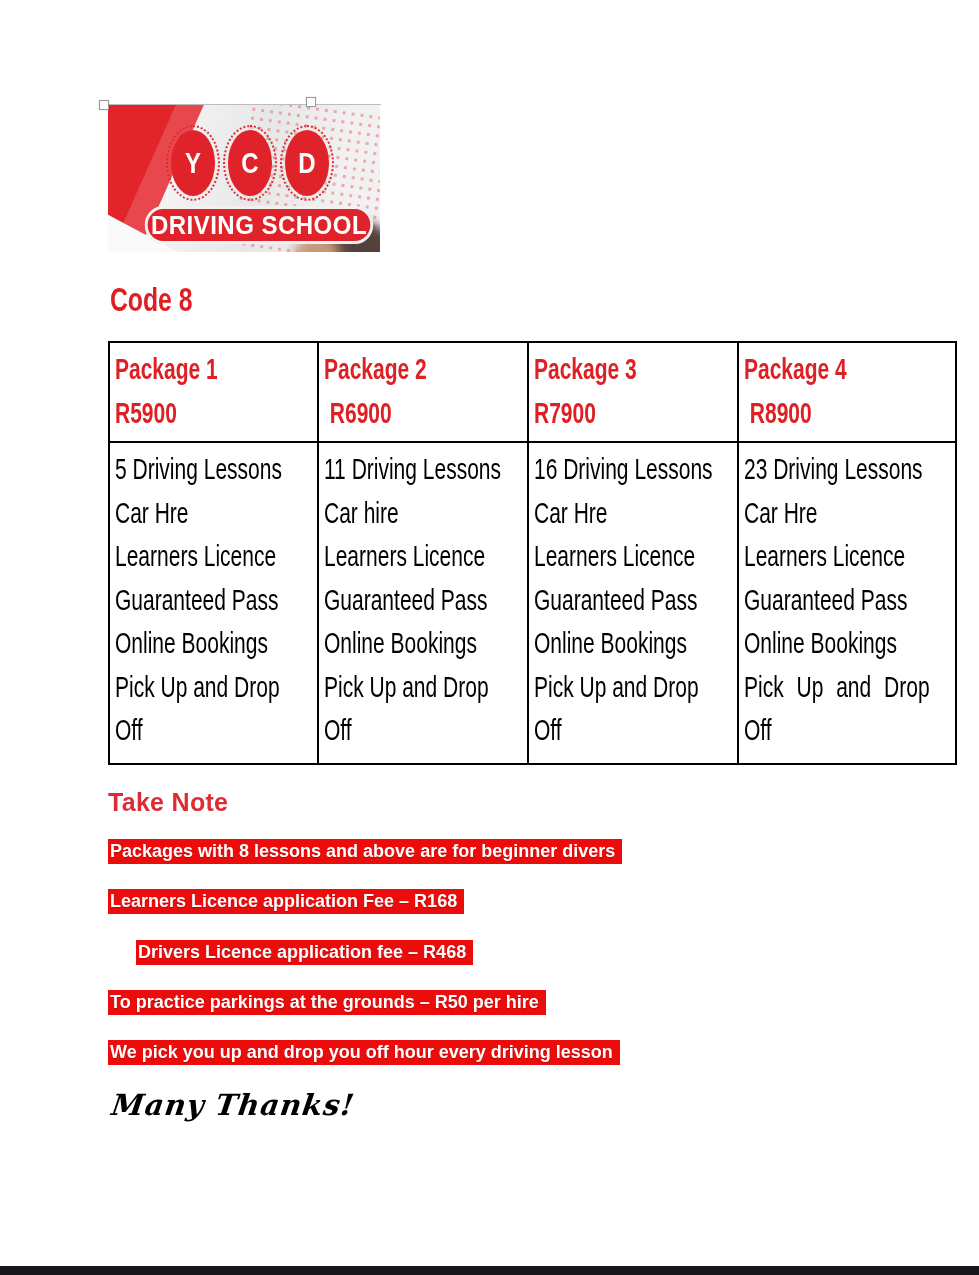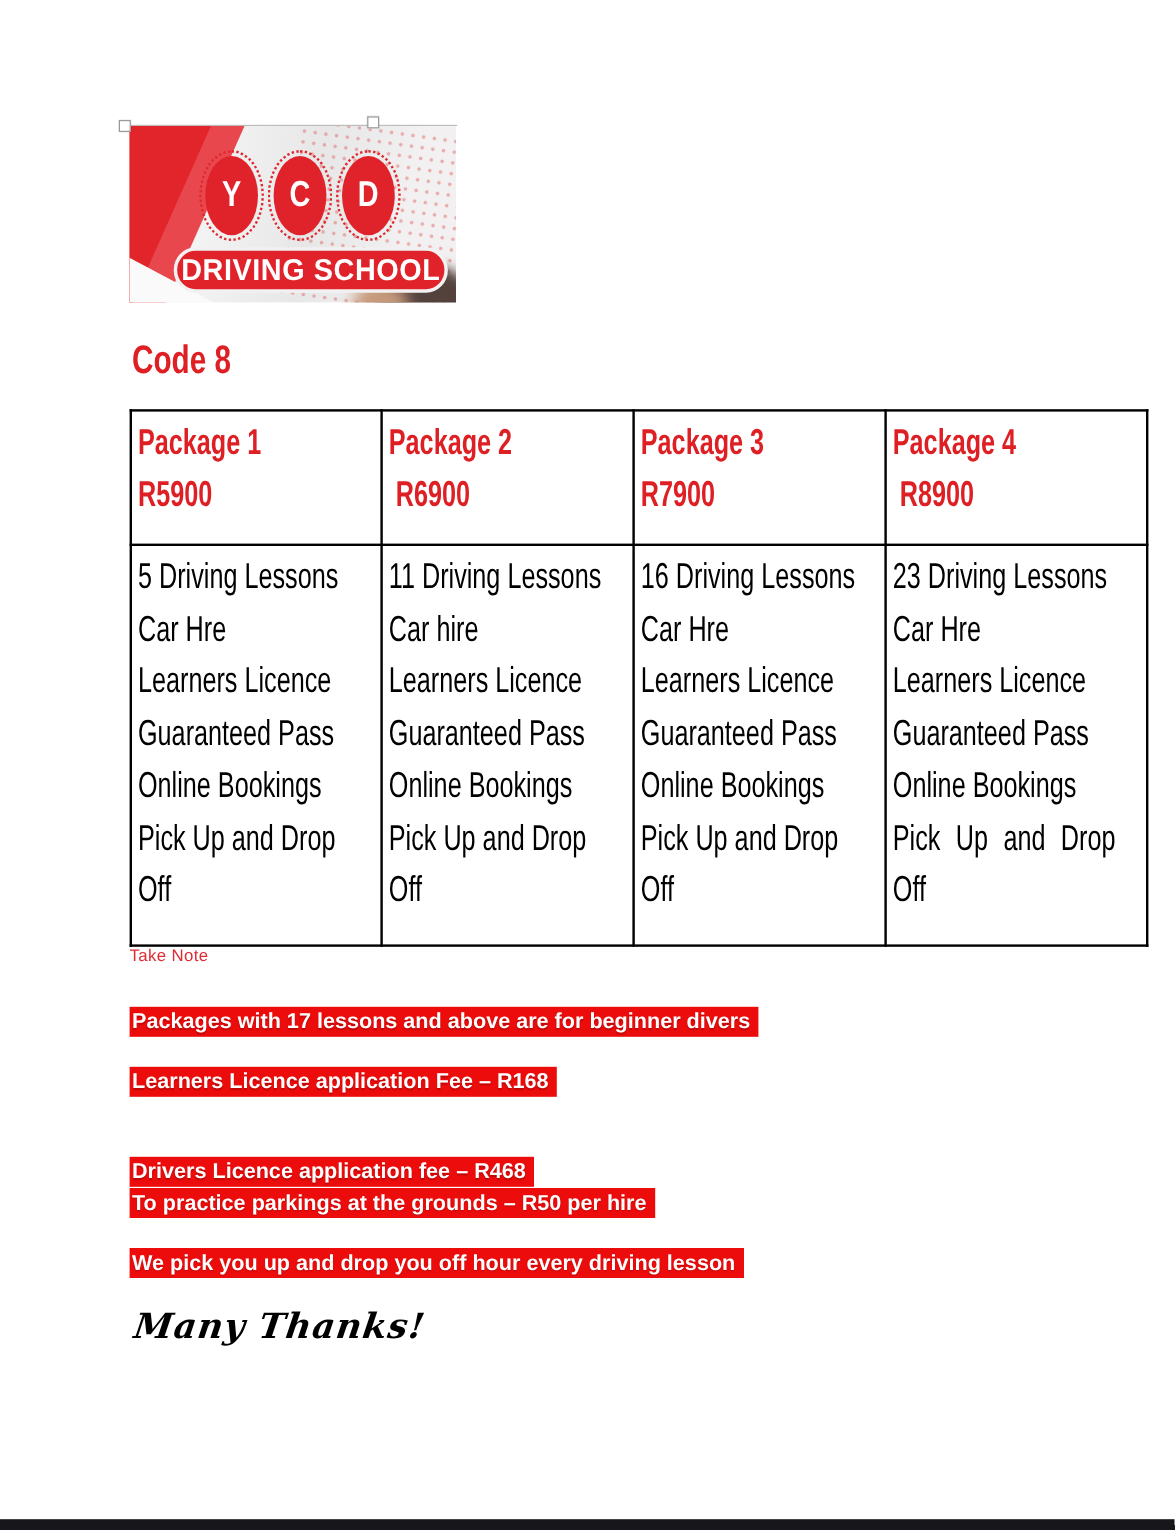--- a/index.html
+++ b/index.html
@@ -44,34 +44,34 @@
   .condense{transform:scaleX(.70);transform-origin:0 0;width:142.9%;}
 
   
   .code8{position:absolute;left:110px;top:281px;font-size:33px;font-weight:bold;
          color:#de1f24;transform:scaleX(.75);transform-origin:0 0;white-space:nowrap;}
 
   
   table.pkg{position:absolute;left:108px;top:341px;width:847px;border-collapse:collapse;
             table-layout:fixed;}
   table.pkg td,table.pkg th{border:2px solid #000000;vertical-align:top;text-align:left;
-            padding:4px 0 16px 5px;overflow:hidden;}
+            padding:4px 0 4px 5px;overflow:hidden;}
   table.pkg th{height:90px;font-weight:bold;color:#de1f24;}
   table.pkg td{height:312px;font-weight:normal;color:#000000;}
   .hname,.price{font-size:30px;line-height:44px;white-space:pre;}
   .ln{font-size:30px;line-height:43.5px;white-space:pre;}
   .c4 .ln:nth-child(6){word-spacing:10px;}
 
   
-  .takenote{position:absolute;left:108px;top:788px;font-size:14px;font-weight:normal;
+  .takenote{position:absolute;left:108px;top:788px;font-size:25px;font-weight:bold;
             color:#dd2c34;letter-spacing:.3px;}
   .notebar{position:absolute;left:108px;background:#ec0c0c;color:#ffffff;
            font-size:18px;font-weight:bold;line-height:20px;padding:2px 7px 3px 2px;
            white-space:nowrap;text-shadow:0 1px 1px rgba(120,0,0,.4);}
-  .n1{top:839px;} .n2{top:889px;text-align:center;} .n3{top:964px;} .n4{top:990px;} .n5{top:1040px;}
+  .n1{top:839px;} .n2{top:889px;text-align:center;} .n3{top:940px;margin-left:28px;} .n4{top:990px;} .n5{top:1040px;}
 
   
   .thanks{position:absolute;left:112px;top:1088px;font-family:"DejaVu Serif",serif;
           font-style:italic;font-weight:bold;font-size:29px;color:#000000;
           transform:skewX(-8deg);letter-spacing:1px;}
 
   
   .bottombar{position:absolute;left:0;bottom:0;width:979px;height:9px;background:#17171b;}
 </style>
 </head>
@@ -189,21 +189,21 @@
           <div class="ln">Online Bookings</div>
           <div class="ln">Pick Up and Drop</div>
           <div class="ln">Off</div>
         </div>
       </td>
     </tr>
   </tbody>
     </table>
 
   <div class="takenote">Take Note</div>
-  <div class="notebar n1">Packages with 17 lessons and above are for beginner divers</div>
+  <div class="notebar n1">Packages with 8 lessons and above are for beginner divers</div>
   <div class="notebar n2">Learners Licence application Fee – R168</div>
   <div class="notebar n3">Drivers Licence application fee – R468</div>
   <div class="notebar n4">To practice parkings at the grounds – R50 per hire</div>
   <div class="notebar n5">We pick you up and drop you off hour every driving lesson</div>
 
   <div class="thanks">Many Thanks!</div>
 
   <div class="bottombar"></div>
 </div>
 

